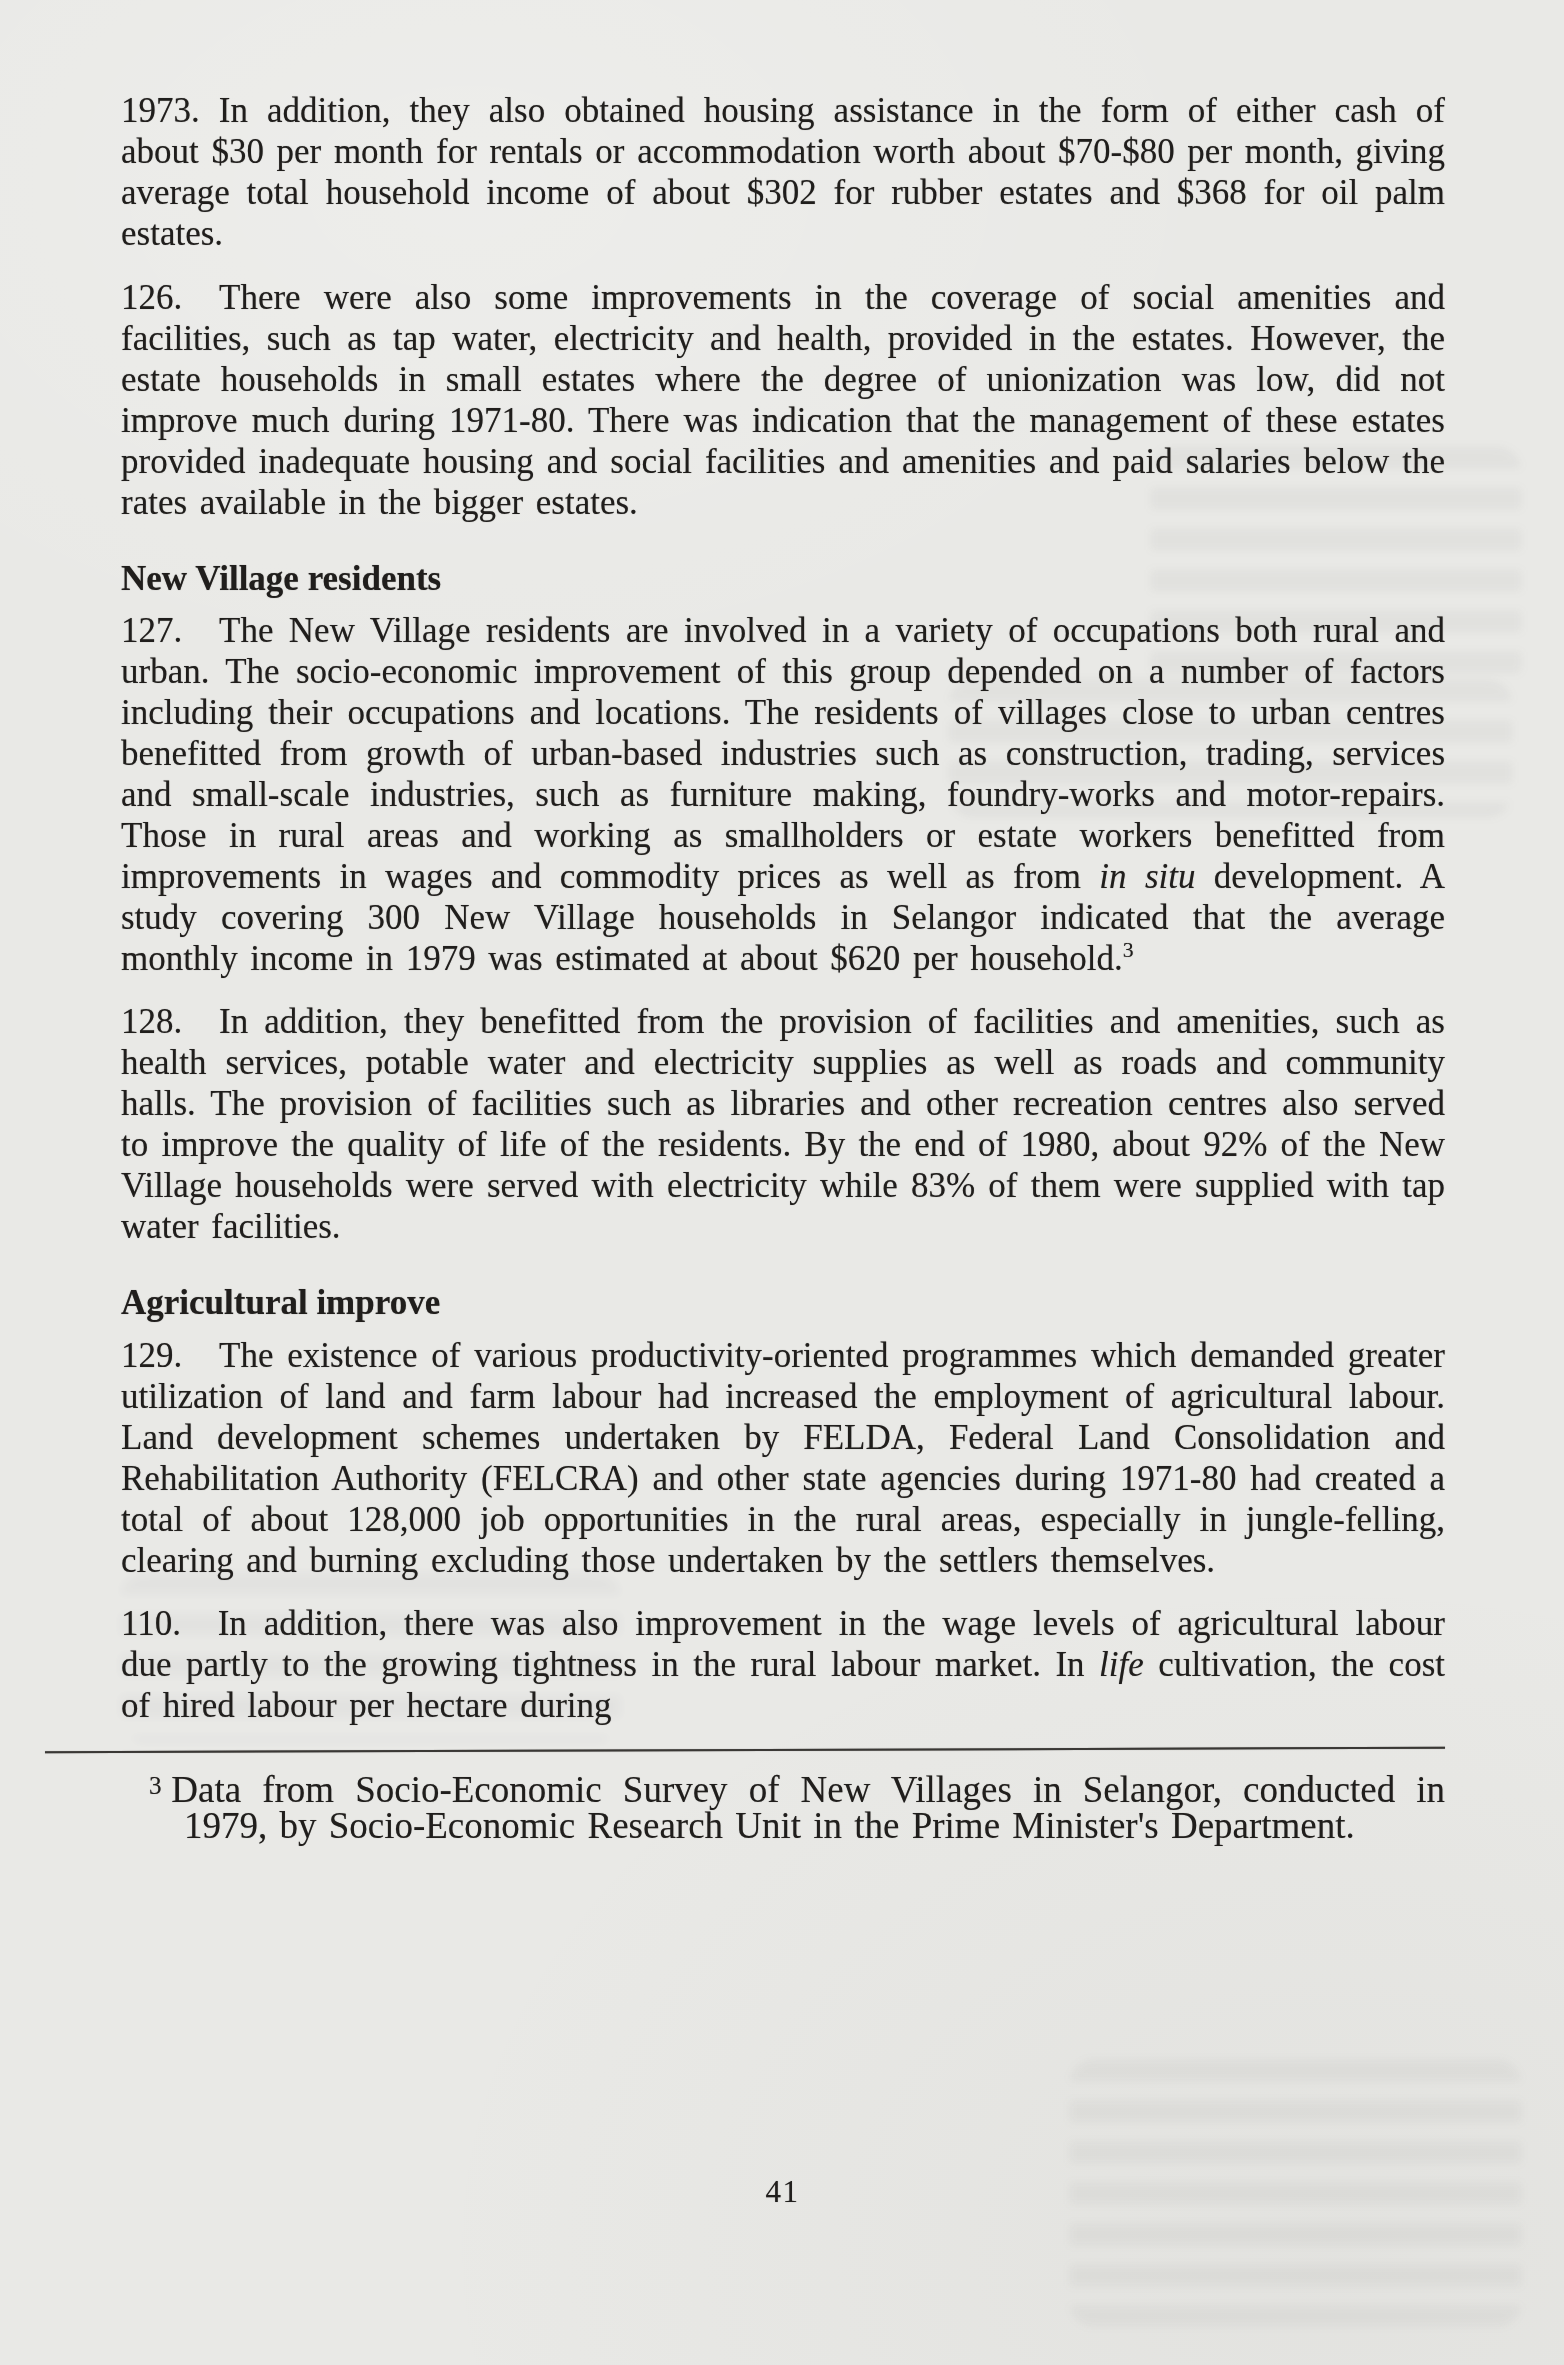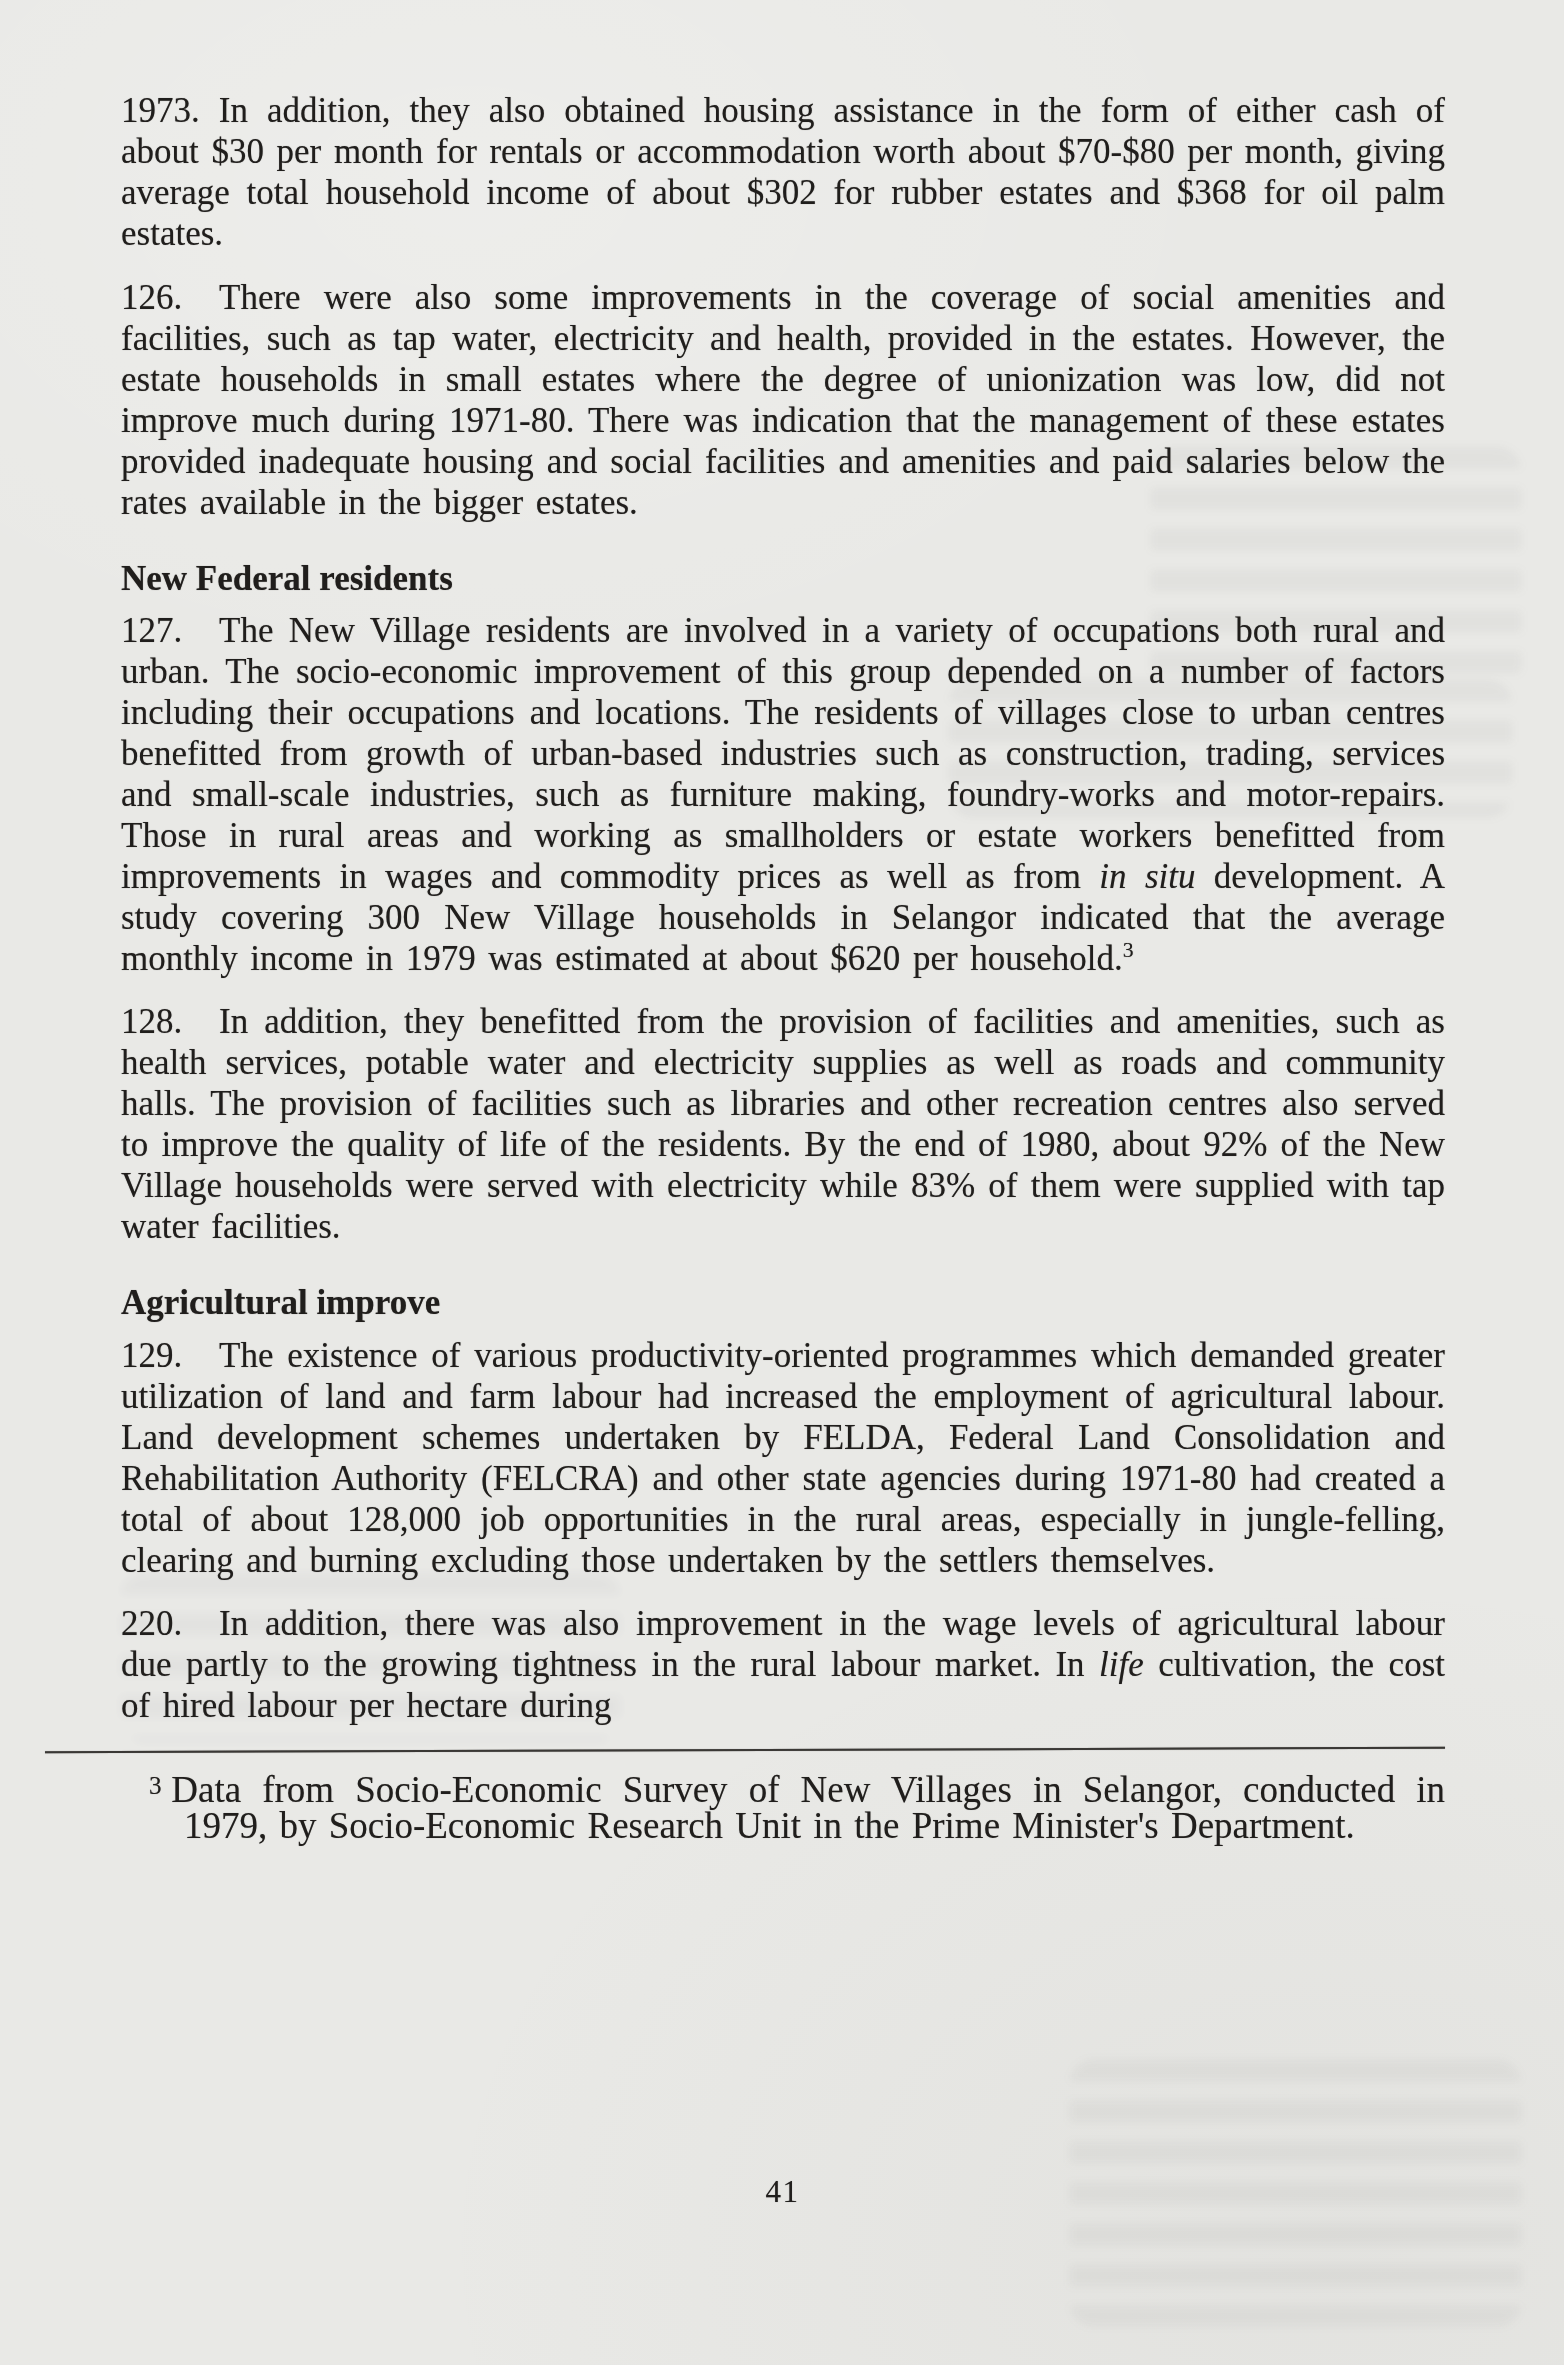--- a/index.html
+++ b/index.html
@@ -110,31 +110,31 @@
   <div class="smudge s2"></div>
   <div class="smudge s3"></div>
   <div class="smudge s4"></div>
 
   <div class="text-col">
 
     <p class="body"><span>1973. In addition, they also obtained housing assistance in the form of either cash of about $30 per month for rentals or accommodation worth about $70-$80 per month, giving average total household income of about $302 for rubber estates and $368 for oil palm estates.</span></p>
 
     <p class="body"><span class="pnum">126.</span><span>There were also some improvements in the coverage of social amenities and facilities, such as tap water, electricity and health, provided in the estates. However, the estate households in small estates where the degree of unionization was low, did not improve much during 1971-80. There was indication that the management of these estates provided inadequate housing and social facilities and amenities and paid salaries below the rates available in the bigger estates.</span></p>
 
-    <h2 class="heading">New Federal residents</h2>
+    <h2 class="heading">New Village residents</h2>
 
     <p class="body"><span class="pnum">127.</span><span>The New Village residents are involved in a variety of occupations both rural and urban. The socio-economic improvement of this group depended on a number of factors including their occupations and locations. The residents of villages close to urban centres benefitted from growth of urban-based industries such as construction, trading, services and small-scale industries, such as furniture making, foundry-works and motor-repairs. Those in rural areas and working as smallholders or estate workers benefitted from improvements in wages and commodity prices as well as from </span><i>in situ</i><span> development. A study covering 300 New Village households in Selangor indicated that the average monthly income in 1979 was estimated at about $620 per household.</span><sup class="fnref">3</sup></p>
 
     <p class="body"><span class="pnum">128.</span><span>In addition, they benefitted from the provision of facilities and amenities, such as health services, potable water and electricity supplies as well as roads and community halls. The provision of facilities such as libraries and other recreation centres also served to improve the quality of life of the residents. By the end of 1980, about 92% of the New Village households were served with electricity while 83% of them were supplied with tap water facilities.</span></p>
 
     <h2 class="heading">Agricultural improve</h2>
 
     <p class="body"><span class="pnum">129.</span><span>The existence of various productivity-oriented programmes which demanded greater utilization of land and farm labour had increased the employment of agricultural labour. Land development schemes undertaken by FELDA, Federal Land Consolidation and Rehabilitation Authority (FELCRA) and other state agencies during 1971-80 had created a total of about 128,000 job opportunities in the rural areas, especially in jungle-felling, clearing and burning excluding those undertaken by the settlers themselves.</span></p>
 
-    <p class="body"><span class="pnum">220.</span><span>In addition, there was also improvement in the wage levels of agricultural labour due partly to the growing tightness in the rural labour market. In </span><i>life</i><span> cultivation, the cost of hired labour per hectare during</span></p>
+    <p class="body"><span class="pnum">110.</span><span>In addition, there was also improvement in the wage levels of agricultural labour due partly to the growing tightness in the rural labour market. In </span><i>life</i><span> cultivation, the cost of hired labour per hectare during</span></p>
 
     <div class="fn-rule"></div>
 
     <div class="footnote"><sup class="fnmark">3</sup><span>Data from Socio-Economic Survey of New Villages in Selangor, conducted in 1979, by Socio-Economic Research Unit in the Prime Minister's Department.</span></div>
 
   </div>
 
   <div class="pageno">41</div>
 
 </div>

